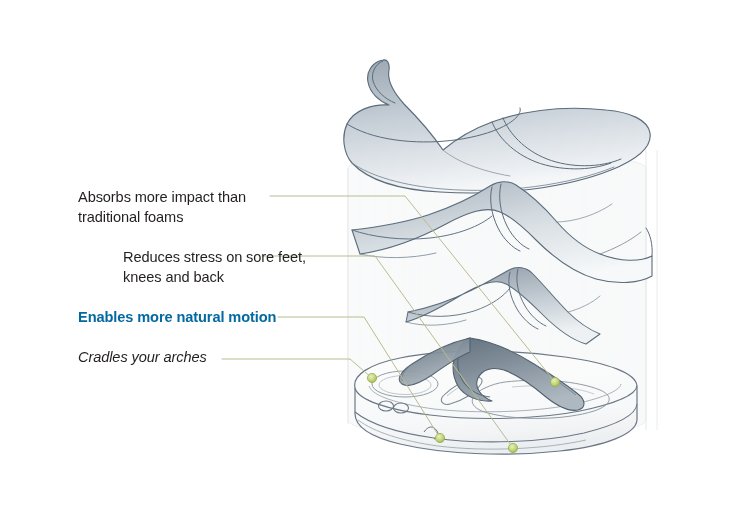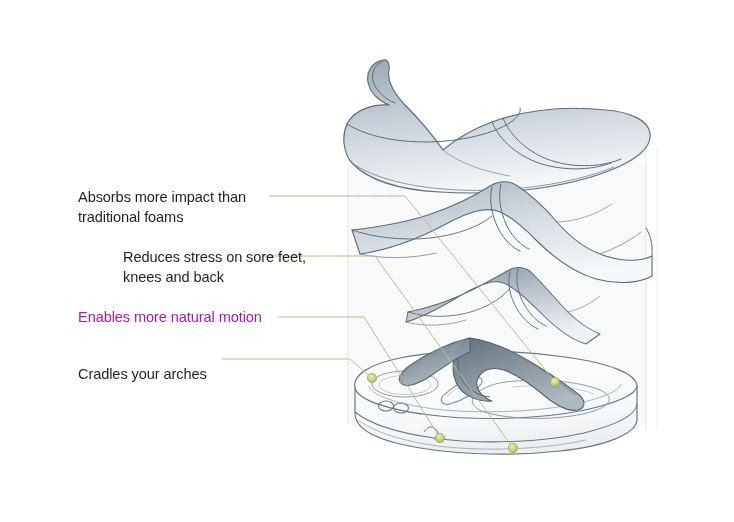--- a/index.html
+++ b/index.html
@@ -33,21 +33,21 @@
     line-height: 19.5px;
     letter-spacing: -0.1px;
     color: #231f20;
     white-space: pre-line;
     margin: 0;
     font-weight: 400;
   }
   #label-0 { left: 78px; top: 188px; }
   #label-1 { left: 78px; top: 248px; margin-left: 45px; }
   #label-2 { left: 78px; top: 308px; }
-  #label-3 { left: 78px; top: 365px; }
+  #label-3 { left: 78px; top: 348px; font-style: italic; }
 </style>
 </head>
 <body>
 
 <div id="stage" style="background: rgb(255, 255, 255); padding-left: 8px;">
 
   <svg id="art" viewBox="0 0 734 522" xmlns="http://www.w3.org/2000/svg">
     <defs>
       <linearGradient id="gUpperA" x1="0" y1="0" x2="0.25" y2="1">
         <stop offset="0" stop-color="#9ba7b2"></stop>
@@ -217,16 +217,16 @@
       <circle cx="513" cy="448" r="4.6" fill="url(#gDot)" stroke="#9aad4e" stroke-width="0.8"></circle>
       <circle cx="440" cy="438" r="4.6" fill="url(#gDot)" stroke="#9aad4e" stroke-width="0.8"></circle>
       <circle cx="372" cy="378" r="4.6" fill="url(#gDot)" stroke="#9aad4e" stroke-width="0.8"></circle>
     </g>
   </svg>
 
   <p class="callout-label" id="label-0" style="color: rgb(35, 31, 32);">Absorbs more impact than
 traditional foams</p>
   <p class="callout-label" id="label-1" style="color: rgb(35, 31, 32);">Reduces stress on sore feet,
 knees and back</p>
-  <p class="callout-label" id="label-2" style="color: #a21caf;">Enables more natural motion</p>
+  <p class="callout-label" id="label-2" style="color: #0369a1; font-weight: bold;">Enables more natural motion</p>
   <p class="callout-label" id="label-3" style="color: rgb(35, 31, 32);">Cradles your arches</p>
 
 </div>
 
 </body></html>

